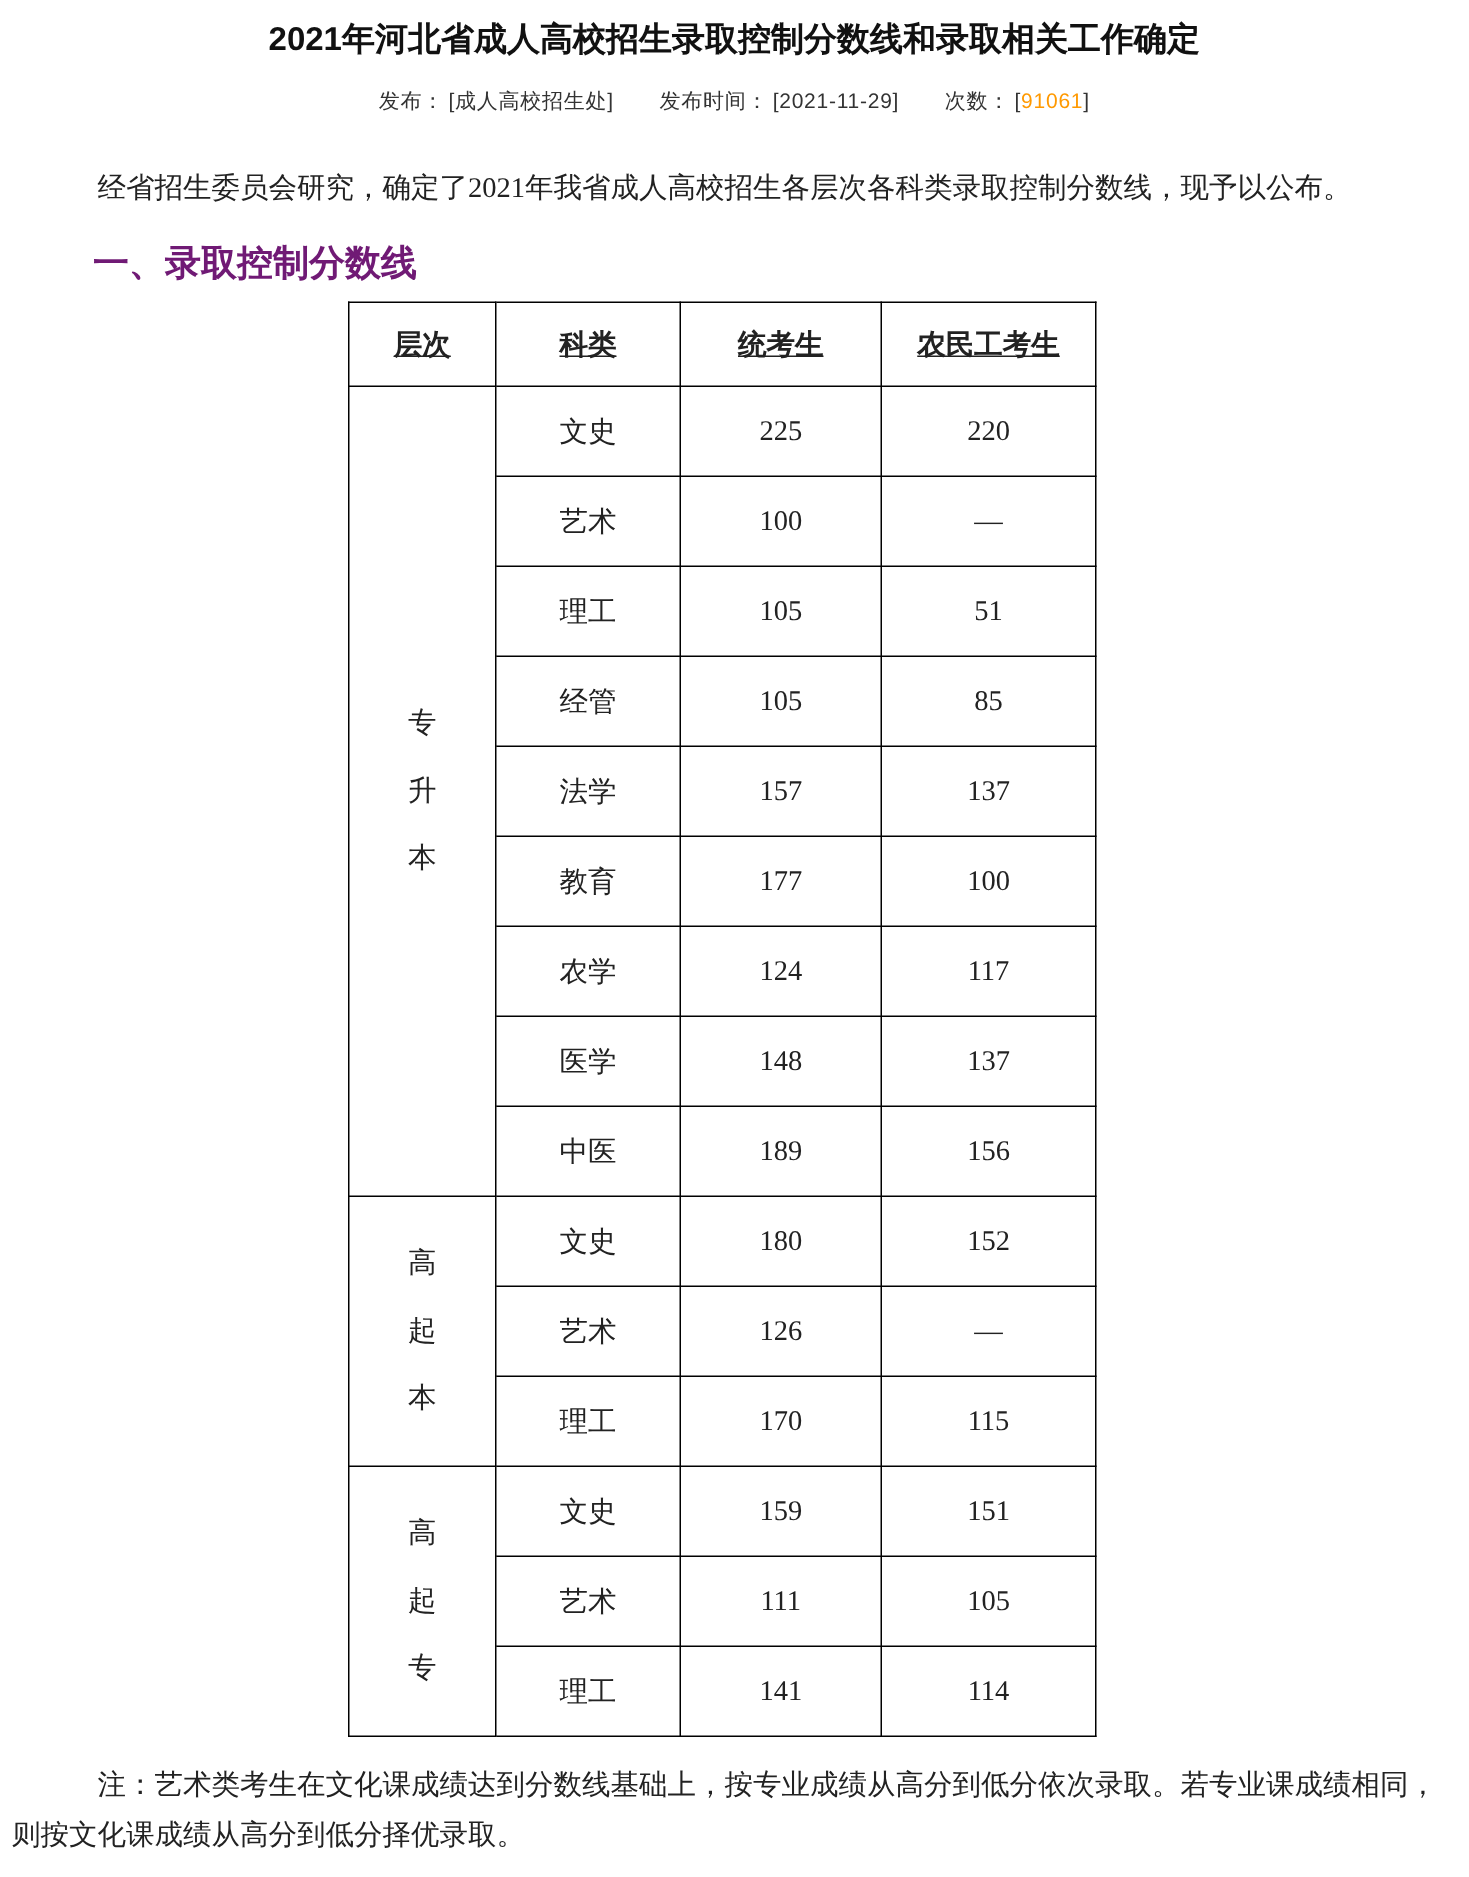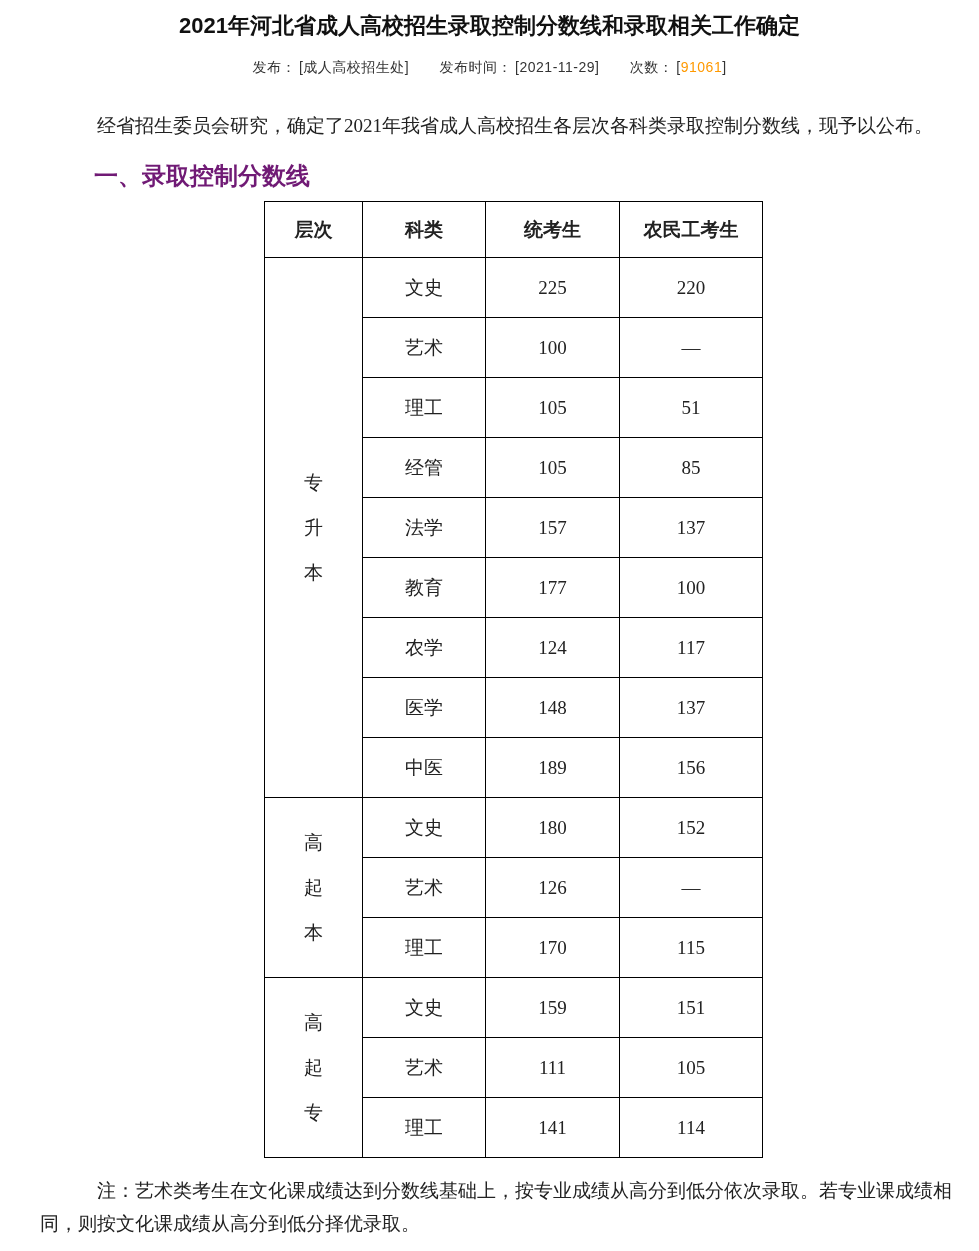--- a/index.html
+++ b/index.html
@@ -32,21 +32,21 @@
     font-size: 14px;
     font-weight: normal;
     color: #333333;
     letter-spacing: 0.5px;
   }
   .meta .group { margin-left: 26px; }
   .meta .group:first-child { margin-left: 0; }
   .meta .val { margin-left: 3px; }
   .meta .count-number { color: #ff9900; }
 
-  .content { padding: 0 16px 0 8px; margin-left: 32px; }
+  .content { padding: 0 16px 0 8px; }
 
   .intro {
     margin: 37px 0 0 0;
     text-indent: 57px;
     font-size: 19px;
     line-height: 24px;
     color: #222222;
   }
 
   .section-heading {
@@ -67,21 +67,21 @@
     border: 1px solid #000000;
     text-align: center;
     vertical-align: middle;
     padding: 0;
     font-size: 19px;
     color: #222222;
     font-family: "Liberation Serif", "DejaVu Serif", serif;
   }
   .score-table thead tr { height: 56px; }
   .score-table tbody tr { height: 60px; }
-  .score-table th { font-weight: bold; }
+  .score-table th { font-weight: bold; text-decoration: underline; }
   td.level-cell { font-size: 19px; }
   .level-char { line-height: 45px; }
 
   .note {
     margin: 16px 0 0 0;
     text-indent: 57px;
     font-size: 19px;
     line-height: 33px;
     color: #222222;
   }

